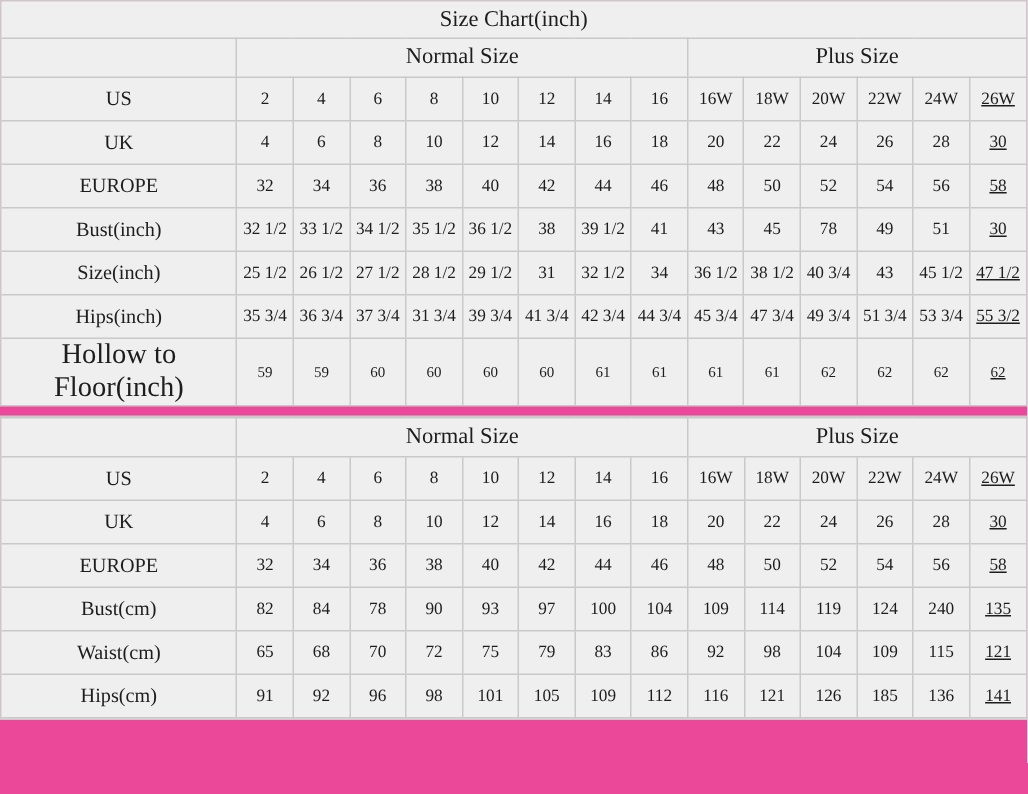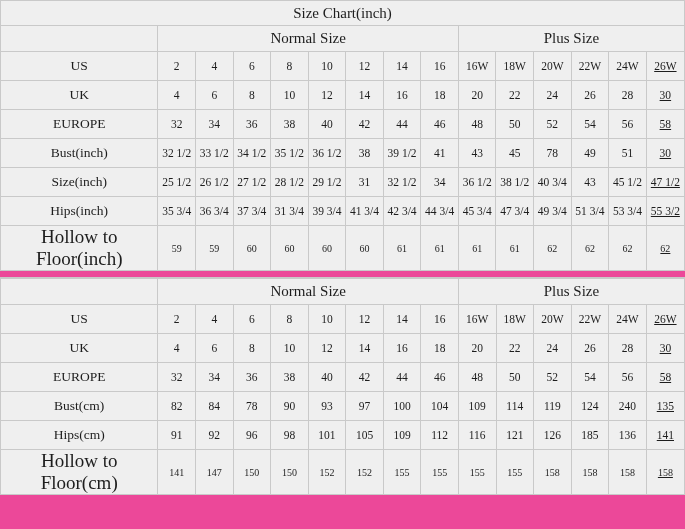--- a/index.html
+++ b/index.html
@@ -356,54 +356,54 @@
           <td class="cell">100</td>
           <td class="cell">104</td>
           <td class="cell">109</td>
           <td class="cell">114</td>
           <td class="cell">119</td>
           <td class="cell">124</td>
           <td class="cell">240</td>
           <td class="cell edge-right">135</td>
         </tr>
 
+        <tr>
+          <td class="rowhead">Waist(cm)</td>
+          <td class="cell">65</td>
+          <td class="cell">68</td>
+          <td class="cell">70</td>
+          <td class="cell">72</td>
+          <td class="cell">75</td>
+          <td class="cell">79</td>
+          <td class="cell">83</td>
+          <td class="cell">86</td>
+          <td class="cell">92</td>
+          <td class="cell">98</td>
+          <td class="cell">104</td>
+          <td class="cell">109</td>
+          <td class="cell">115</td>
+          <td class="cell edge-right">121</td>
+        </tr>
 
         <tr>
           <td class="rowhead">Hips(cm)</td>
           <td class="cell">91</td>
           <td class="cell">92</td>
           <td class="cell">96</td>
           <td class="cell">98</td>
           <td class="cell">101</td>
           <td class="cell">105</td>
           <td class="cell">109</td>
           <td class="cell">112</td>
           <td class="cell">116</td>
           <td class="cell">121</td>
           <td class="cell">126</td>
           <td class="cell">185</td>
           <td class="cell">136</td>
           <td class="cell edge-right">141</td>
         </tr>
 
-        <tr>
-          <td class="rowhead-tall">Hollow to Floor(cm)</td>
-          <td class="cell-last">141</td>
-          <td class="cell-last">147</td>
-          <td class="cell-last">150</td>
-          <td class="cell-last">150</td>
-          <td class="cell-last">152</td>
-          <td class="cell-last">152</td>
-          <td class="cell-last">155</td>
-          <td class="cell-last">155</td>
-          <td class="cell-last">155</td>
-          <td class="cell-last">155</td>
-          <td class="cell-last">158</td>
-          <td class="cell-last">158</td>
-          <td class="cell-last">158</td>
-          <td class="cell-last edge-right">158</td>
-        </tr>
       </tbody>
     </table>
   </div>
 
   <div class="watermark"></div>
 </div>
 
 </body></html>

